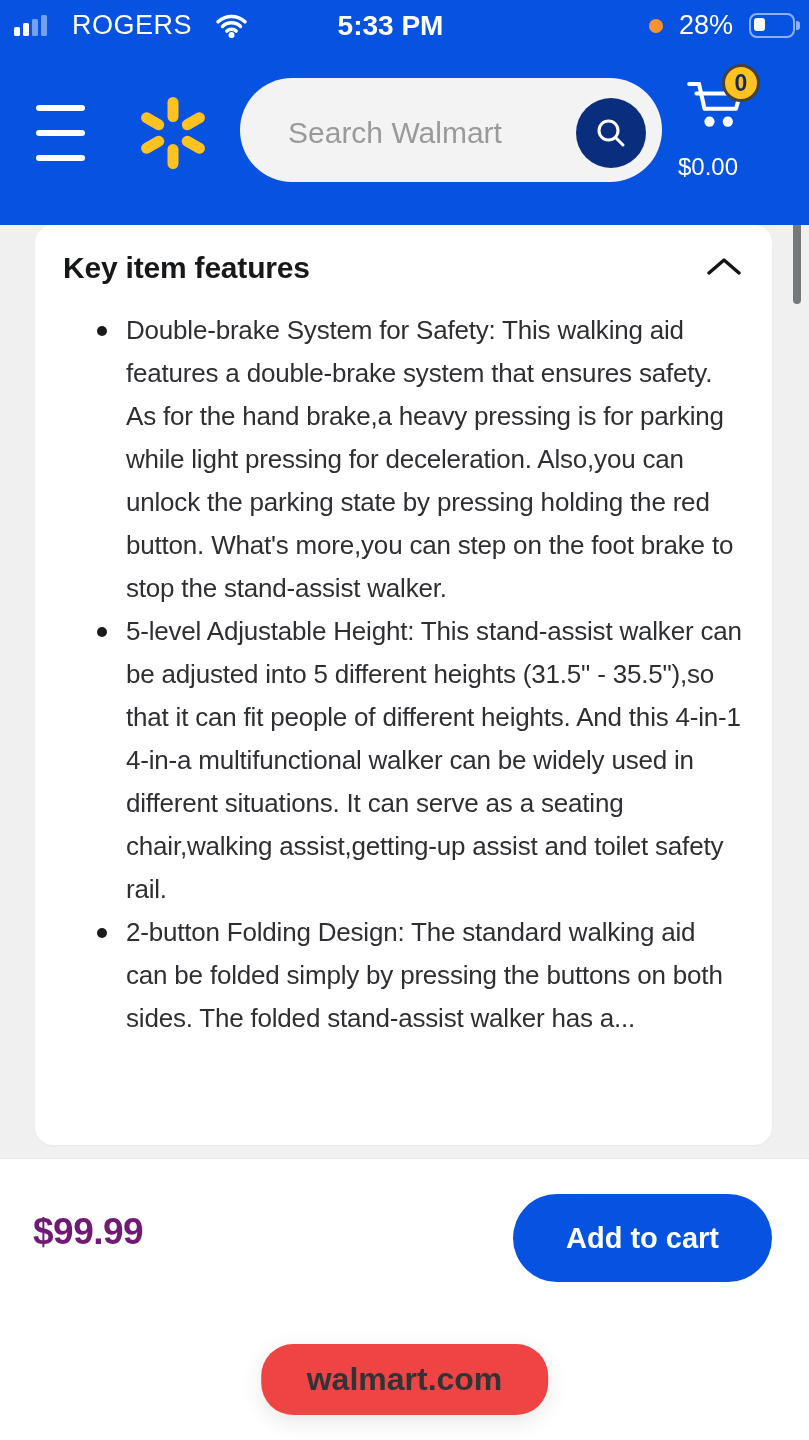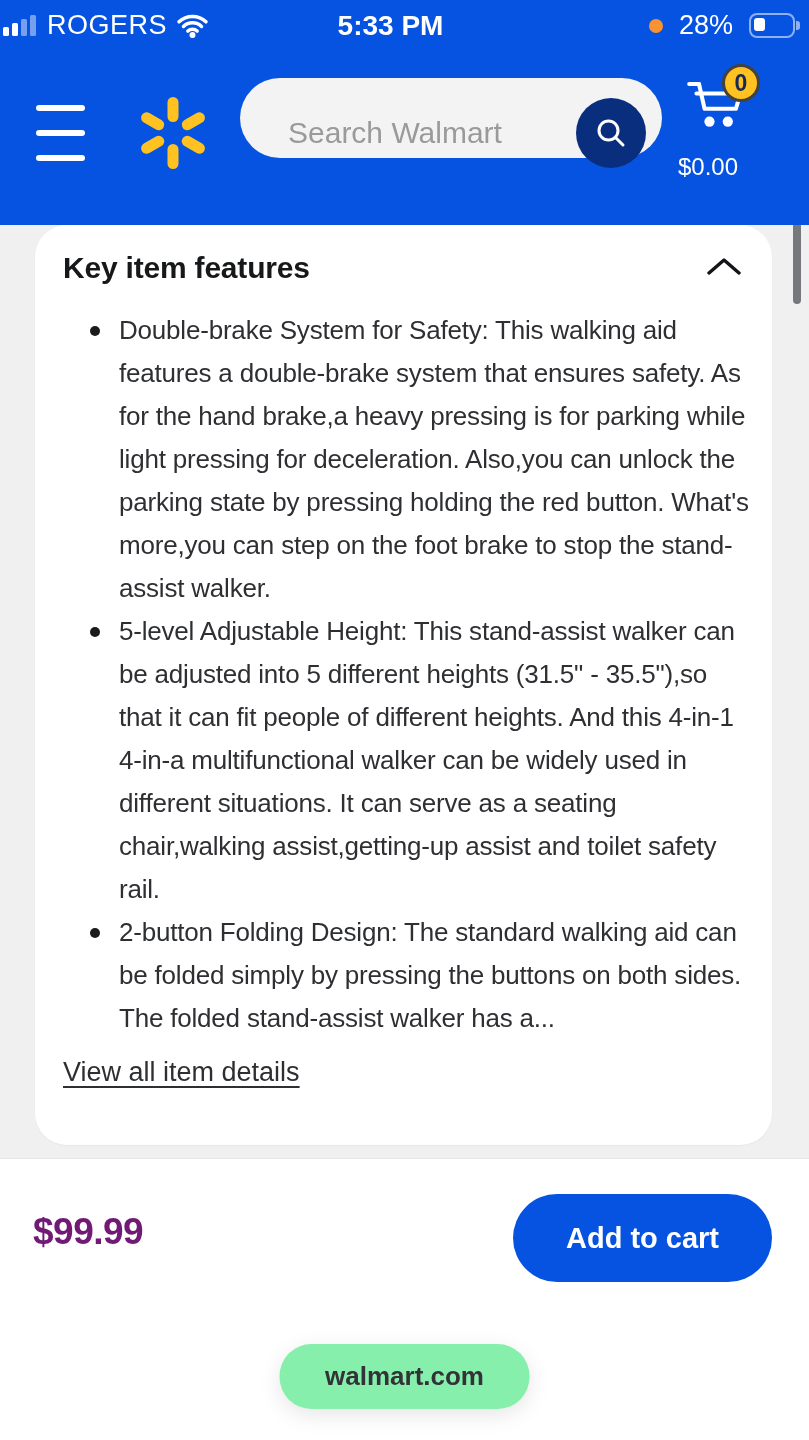--- a/index.html
+++ b/index.html
@@ -7,36 +7,36 @@
   .screen {
     position: relative; width: 809px; height: 1440px; overflow: hidden;
     background: #fff; font-family: "Liberation Sans", sans-serif;
     -webkit-font-smoothing: antialiased;
   }
   
   .statusbar {
     position: absolute; top: 0; left: 0; width: 809px; height: 55px;
     background: #0653e1; color: #fff; z-index: 5;
   }
-  .sb-left { position: absolute; left: 3px; top: 10px; display: flex; align-items: center; gap: 10px; justify-content: space-between; }
+  .sb-left { position: absolute; left: 14px; top: 10px; display: flex; align-items: center; gap: 24px; justify-content: space-between; }
   .sb-carrier { font-size: 27px; font-weight: 400; letter-spacing: 0.5px; }
   .sb-time { position: absolute; left: 0; width: 781px; top: 10px; text-align: center; font-size: 28px; font-weight: 600; }
   .sb-right { position: absolute; right: 14px; top: 10px; display: flex; align-items: center; gap: 16px; }
   .mic-dot { width: 14px; height: 14px; border-radius: 50%; background: #f99230; }
   .sb-batt-pct { font-size: 27px; font-weight: 400; }
   .battery { position: relative; width: 46px; height: 25px; border: 2.5px solid rgba(255,255,255,0.55); border-radius: 8px; }
   .battery .fill { position: absolute; left: 3px; top: 3px; width: 11px; height: 13px; background: #fff; border-radius: 3px; }
   .battery .nub { position: absolute; right: -7px; top: 6px; width: 4px; height: 9px; background: rgba(255,255,255,0.55); border-radius: 0 3px 3px 0; }
   
   .header { position: absolute; top: 55px; left: 0; width: 809px; height: 170px; background: #0653e1; z-index: 4; }
   .hamburger { position: absolute; left: 36px; top: 50px; width: 49px; height: 58px; background: none; border: none; cursor: pointer; }
   .hamburger i { display: block; width: 49px; height: 6px; background: #fff; border-radius: 3px; margin-bottom: 19px; }
   .spark { position: absolute; left: 135px; top: 40px; width: 76px; height: 76px; }
   .search-pill {
-    position: absolute; left: 240px; top: 23px; width: 422px; height: 80px;
+    position: absolute; left: 240px; top: 23px; width: 422px; height: 104px;
     background: #f3f3f4; border-radius: 55px;
   }
   .search-input {
     position: absolute; left: 48px; top: 0; width: 280px; height: 110px;
     border: none; background: transparent; outline: none;
     font-family: "Liberation Sans", sans-serif; font-size: 30px; color: #444;
   }
   .search-input::placeholder { color: #9a9a9a; opacity: 1; }
   .search-btn {
     position: absolute; right: 16px; top: 20px; width: 70px; height: 70px;
@@ -47,27 +47,27 @@
   .cart-badge {
     position: absolute; left: 44px; top: -1px; width: 38px; height: 38px; border-radius: 50%;
     background: #ffc220; border: 3px solid #44423b; color: #172a55;
     font-size: 23px; font-weight: 800; display: flex; align-items: center; justify-content: center;
   }
   .cart-total { position: absolute; left: 0; top: 88px; width: 96px; text-align: left; color: #fff; font-size: 24px; font-weight: 500; }
   
   .content-bg { position: absolute; top: 225px; left: 0; width: 809px; height: 933px; background: #f0f0f1; }
   .card {
     position: absolute; left: 35px; top: 225px; width: 737px; height: 920px;
-    background: #fff; border-radius: 32px; box-shadow: 0 1px 2px rgba(0,0,0,0.04);
+    background: #fff; border-radius: 18px; box-shadow: 0 1px 2px rgba(0,0,0,0.04);
     padding: 26px 19px 0 28px;
   }
   .card-head { display: flex; align-items: center; justify-content: space-between; padding-right: 8px; margin-bottom: 24px; }
   .card-title { font-size: 30px; font-weight: 700; color: #17181a; letter-spacing: -0.2px; }
   .collapse-btn { background: none; border: none; cursor: pointer; padding: 4px; }
-  .bullets { list-style: none; margin: 4px; padding: 0 0 0 52px; }
+  .bullets { list-style: none; margin: 11px; padding: 0 0 0 52px; }
   .bullets li {
     position: relative; font-size: 26px; line-height: 43px; color: #2e2f32; letter-spacing: -0.2px;
   }
   .bullets li::before {
     content: ""; position: absolute; left: -29px; top: 17px;
     width: 10px; height: 10px; border-radius: 50%; background: #1b1b1b;
   }
   .view-all {
     display: inline-block; margin: 13px 0 0 0; font-size: 27px; color: #2e2f32;
     text-decoration: underline; text-underline-offset: 5px; cursor: pointer;
@@ -79,23 +79,23 @@
   
   .bottombar { position: absolute; top: 1158px; left: 0; width: 809px; height: 282px; background: #fff; border-top: 1px solid #e6e6e8; }
   .price { position: absolute; left: 33px; top: 52px; font-size: 37px; font-weight: 800; color: #701a75; letter-spacing: -0.5px; }
   .add-to-cart {
     position: absolute; right: 37px; top: 35px; width: 259px; height: 88px;
     background: #0653e1; color: #fff; border: none; border-radius: 44px;
     font-family: "Liberation Sans", sans-serif; font-size: 29px; font-weight: 700; cursor: pointer;
   }
   .url-pill {
     position: absolute; left: 50%; transform: translateX(-50%); top: 185px;
-    background: #86efac; border-radius: 32px; padding: 17px 46px;
+    background: #ef4444; border-radius: 32px; padding: 17px 46px;
     box-shadow: 0 6px 22px rgba(0,0,0,0.10); border: none; cursor: pointer;
-    font-family: "Liberation Sans", sans-serif; font-size: 26px; font-weight: 600; color: #323336;
+    font-family: "Liberation Sans", sans-serif; font-size: 32px; font-weight: 600; color: #323336;
   }
 </style>
 </head>
 <body>
 
 <div class="screen">
 
   <div class="statusbar">
     <div class="sb-left">
       <svg width="34" height="23" viewBox="0 0 34 23">
@@ -172,21 +172,20 @@
         <svg width="34" height="17" viewBox="0 0 34 17">
           <path d="M2 15 L17 2 L32 15" stroke="#141518" stroke-width="3.4" fill="none" stroke-linecap="round" stroke-linejoin="round"></path>
         </svg>
       </button>
     </div>
     <ul class="bullets">
       <li>Double-brake System for Safety: This walking aid features a double-brake system that ensures safety. As for the hand brake,a heavy pressing is for parking while light pressing for deceleration. Also,you can unlock the parking state by pressing holding the red button. What's more,you can step on the foot brake to stop the stand-assist walker.</li>
       <li>5-level Adjustable Height: This stand-assist walker can be adjusted into 5 different heights (31.5" - 35.5"),so that it can fit people of different heights. And this 4-in-1 4-in-a multifunctional walker can be widely used in different situations. It can serve as a seating chair,walking assist,getting-up assist and toilet safety rail.</li>
       <li>2-button Folding Design: The standard walking aid can be folded simply by pressing the buttons on both sides. The folded stand-assist walker has a...</li>
     </ul>
-    <a class="view-all">View all item details</a>
   </section>
 
   <div class="scroll-thumb"></div>
 
   <div class="bottombar">
     <div class="price">$99.99</div>
     <button class="add-to-cart">Add to cart</button>
     <button class="url-pill">walmart.com</button>
   </div>
 

